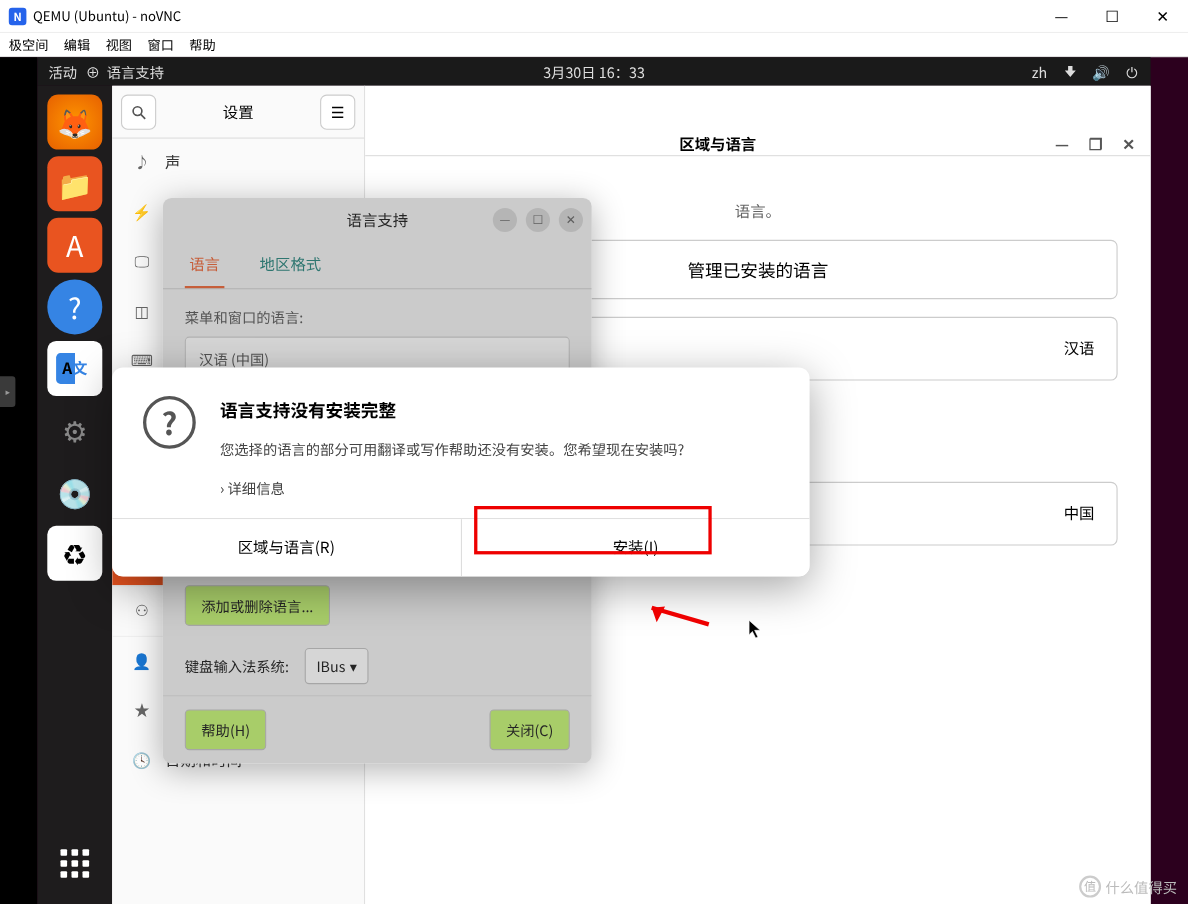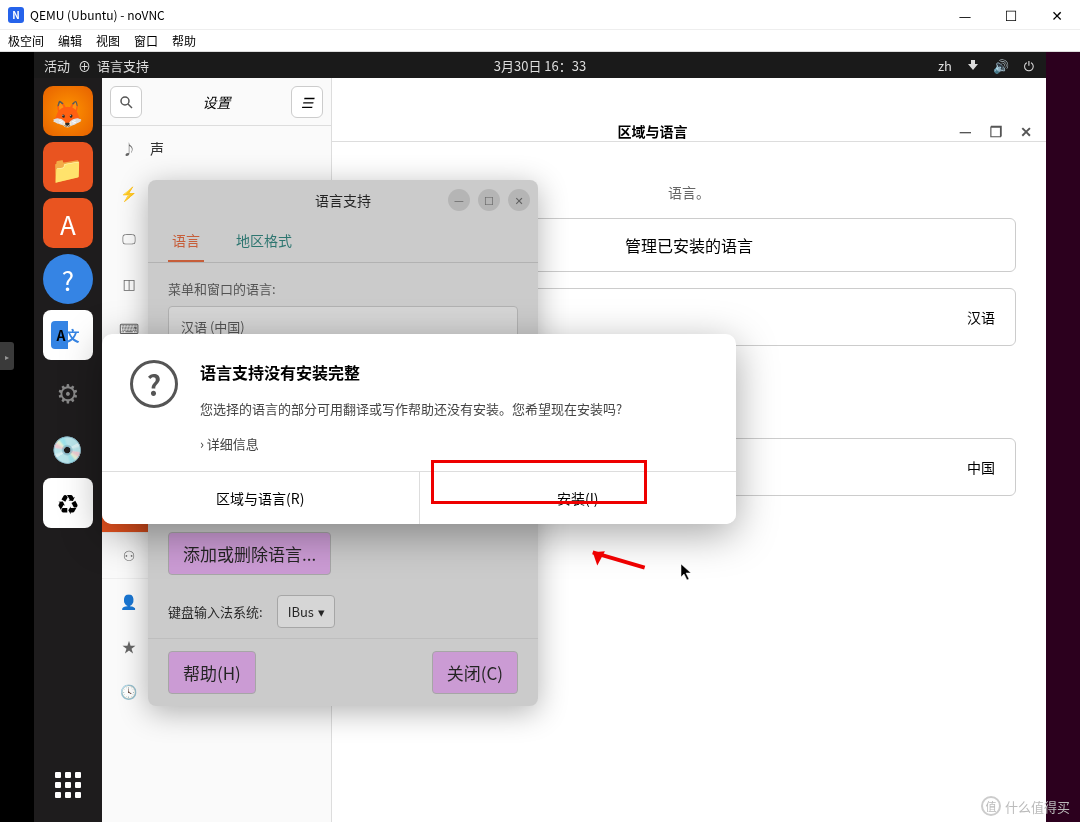--- a/index.html
+++ b/index.html
@@ -32,21 +32,21 @@
 .dock { position: absolute; left: 34px; top: 26px; bottom: 0; width: 68px; background: rgba(30,30,30,0.95); display: flex; flex-direction: column; align-items: center; padding-top: 8px; gap: 6px; }
 .dock-item { width: 50px; height: 50px; border-radius: 10px; display: flex; align-items: center; justify-content: center; font-size: 26px; position: relative; }
 .dock-item.active { background: rgba(255,255,255,0.12); }
 .dock .apps-grid { position: absolute; bottom: 12px; }
 .grid9 { display: grid; grid-template-columns: repeat(3, 6px); gap: 4px; }
 .grid9 span { width: 6px; height: 6px; background: #fff; border-radius: 1px; }
 
 
 .settings { position: absolute; left: 102px; top: 26px; right: 34px; bottom: 0; background: #fafafa; display: flex; }
 .settings-sidebar { width: 230px; border-right: 1px solid #ddd; background: #fafafa; display: flex; flex-direction: column; }
-.settings-header { height: 48px; display: flex; align-items: center; padding: 12px 8px; border-bottom: 1px solid #ddd; gap: 16px; font-style: italic; }
+.settings-header { height: 48px; display: flex; align-items: center; padding: 12px 8px; border-bottom: 1px solid #ddd; gap: 16px; }
 .sq-btn { width: 32px; height: 32px; border: 1px solid #ccc; border-radius: 6px; background: #fff; display: flex; align-items: center; justify-content: center; font-size: 14px; }
 .settings-header .title { flex: 1; text-align: center; font-size: 14px; }
 .sidebar-list { flex: 1; overflow: hidden; }
 .sb-item { display: flex; align-items: center; gap: 12px; padding: 12px 18px; font-size: 14px; color: #333; border-bottom: 1px solid transparent; }
 .sb-item.sep { border-top: 1px solid #eee; }
 .sb-item.active { background: #e95420; color: #fff; }
 .sb-icon { width: 18px; display: inline-flex; justify-content: center; color: #666; }
 .sb-item.active .sb-icon { color: #fff; }
 
 .settings-main { flex: 1; background: #fff; display: flex; flex-direction: column; }
@@ -63,21 +63,21 @@
 .lang-overlay { position: absolute; inset: 0; background: rgba(120,120,120,0.3); pointer-events: none; }
 .lang-titlebar { height: 40px; display: flex; align-items: center; justify-content: center; position: relative; font-size: 14px; }
 .lang-titlebar .wbtns { position: absolute; right: 8px; display: flex; gap: 8px; }
 .wbtn { width: 22px; height: 22px; border-radius: 50%; background: #d0d0d0; display: flex; align-items: center; justify-content: center; font-size: 11px; color: #555; }
 .lang-tabs { display: flex; border-bottom: 1px solid #ccc; padding: 0 20px; gap: 28px; font-size: 14px; }
 .lang-tab { padding: 10px 4px; color: #0f766e; border-bottom: 2px solid transparent; }
 .lang-tab.active { color: #e95420; border-bottom-color: #e95420; }
 .lang-body { padding: 16px 20px; font-size: 13px; color: #444; }
 .lang-list { border: 1px solid #ccc; border-radius: 4px; padding: 10px 12px; margin-top: 8px; background: #fff; min-height: 200px; }
 .lang-actions-row { padding: 10px 20px; }
-.small-btn { border: 1px solid #bbb; border-radius: 4px; padding: 8px 14px; font-size: 17px; background: #f0abfc; display: inline-block; }
+.small-btn { border: 1px solid #bbb; border-radius: 4px; padding: 8px 14px; font-size: 13px; background: #bef264; display: inline-block; }
 .ime-row { padding: 10px 20px; display: flex; align-items: center; gap: 14px; font-size: 13px; }
 .sel-btn { border: 1px solid #bbb; border-radius: 4px; padding: 6px 10px; font-size: 13px; background: #fff; display: inline-flex; align-items: center; gap: 4px; }
 .lang-footer { padding: 12px 20px; display: flex; justify-content: space-between; border-top: 1px solid #ddd; }
 
 
 .dialog { position: absolute; left: 102px; top: 282px; width: 634px; background: #fff; border-radius: 10px; box-shadow: 0 10px 40px rgba(0,0,0,0.35); overflow: hidden; }
 .dialog-body { display: flex; padding: 26px 28px 18px; gap: 22px; }
 .dialog-icon { width: 48px; height: 48px; border: 3px solid #555; border-radius: 50%; display: flex; align-items: center; justify-content: center; font-size: 28px; color: #555; font-weight: bold; flex-shrink: 0; }
 .dialog-text h3 { font-size: 16px; font-weight: bold; margin-bottom: 14px; }
 .dialog-text p { font-size: 13px; color: #444; line-height: 1.7; margin-bottom: 14px; }

